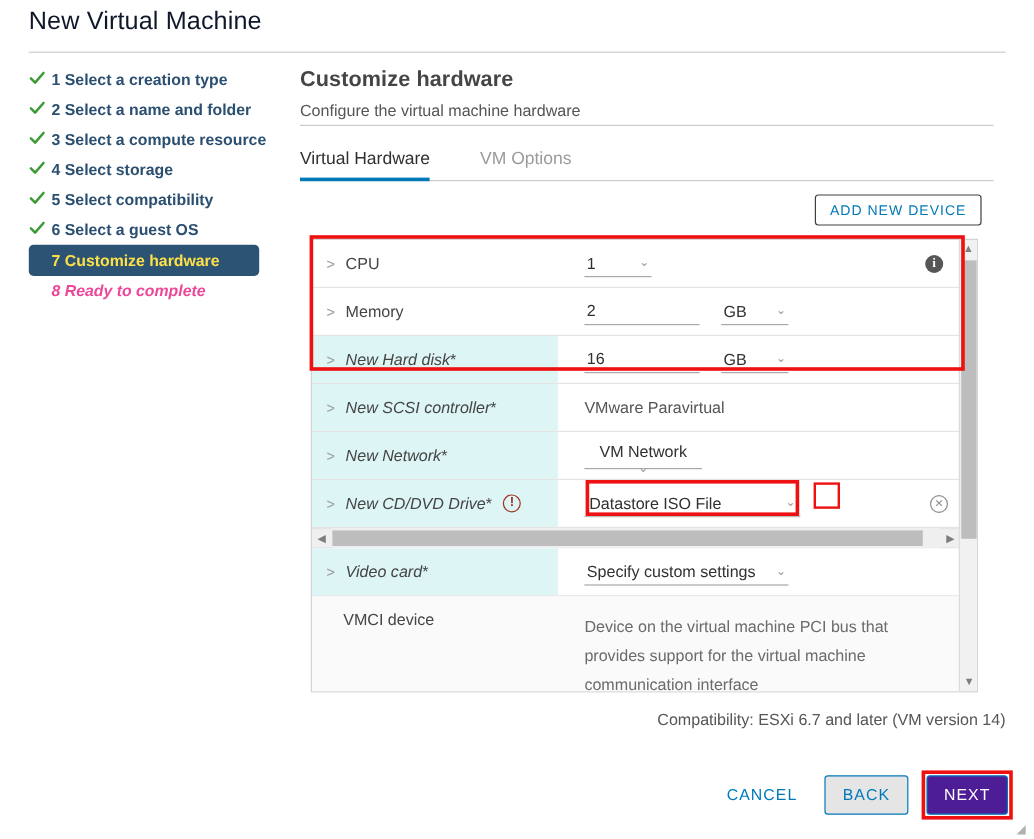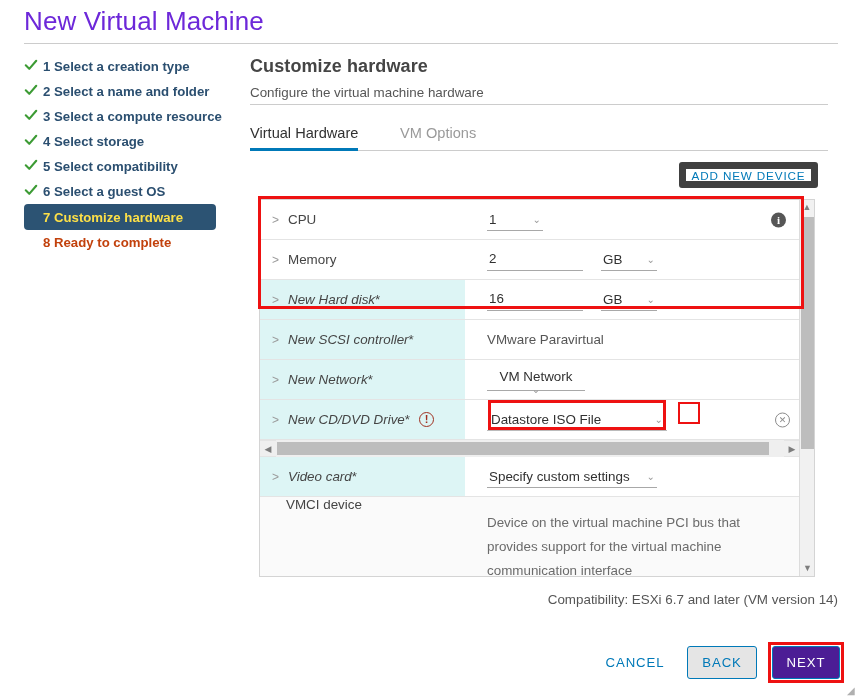--- a/index.html
+++ b/index.html
@@ -13,21 +13,21 @@
   }
   #wizard {
     position: relative;
     width: 862px; height: 699px;
     background: #fff;
   }
 
   
   .wiz-title {
     position: absolute; left: 24px; top: 6px;
-    font-size: 26px; font-weight: 400; color: #6d28d9;
+    font-size: 21px; font-weight: 400; color: #0f172a;
     letter-spacing: 0.1px;
   }
   .title-rule {
     position: absolute; left: 24px; top: 43px;
     width: 814px; height: 1px; background: #cccccc;
   }
 
   
   .steps {
     position: absolute; left: 24px; top: 54px;
@@ -52,22 +52,23 @@
   .step.active {
     background: #2c5373;
     color: #fde047;
     border-radius: 4px;
     padding-left: 19px;
     height: 26px;
     margin-left: 0px;
     width: 192px;
   }
   .step.pending {
-    color: #c2410c;
+    color: #ec4899;
     font-weight: bold;
+    font-style: italic;
   }
 
   
   .panel { position: absolute; left: 250px; top: 56px; width: 588px; }
 
   .panel-h1 {
     font-size: 18px; font-weight: bold; color: #454545;
     margin: 0 0 8px 0; letter-spacing: .1px;
   }
   .panel-h2 {
@@ -91,21 +92,21 @@
     color: #9a9a9a; cursor: pointer;
   }
   .tab.sel { color: #313131; border-bottom: 3px solid #0079b8; }
   .tab-vh { left: 0px; }
   .tab-vo { left: 150px; }
 
   
   .btn-add {
     position: absolute; left: 679px; top: 162px;
     width: 139px; height: 26px;
-    border: 7px solid #404040; border-radius: 3px;
+    border: 1px solid #404040; border-radius: 3px;
     background: #fff; color: #0079b8;
     font-size: 11.7px; letter-spacing: .85px;
     font-family: "Liberation Sans", sans-serif;
     cursor: pointer;
     display: flex; align-items: center; justify-content: center;
   }
 
   
   .table-wrap {
     position: absolute; left: 259px; top: 199px;
@@ -207,21 +208,21 @@
     height: 17px; background: #efefef;
     border-bottom: 1px solid #e4e4e4;
     border-top: 1px solid #e4e4e4;
   }
   .hs-arrow { width: 16px; text-align: center; color: #7d7d7d; font-size: 9px; }
   .hs-track { flex: 1 1 auto; height: 17px; position: relative; background: #efefef; }
   .hs-thumb { position: absolute; left: 1px; top: 2px; width: 492px; height: 13px; background: #bdbdbd; }
 
   
   .drow.tall { height: 86px; align-items: flex-start; }
-  .drow.tall .dlabel { height: 86px; align-items: flex-start; }
+  .drow.tall .dlabel { height: 86px; align-items: flex-start; padding-top: 12px; }
   .drow.tall .dvalue { height: 86px; align-items: flex-end; padding-top: 10px; }
   .vmci-desc { line-height: 24px; color: #6b6b6b; font-size: 13.4px; width: 290px; }
 
   
   .vscroll {
     position: absolute; right: 0px; top: 0px;
     width: 15px; height: 376px; background: #f1f1f1;
     border-left: 1px solid #dcdcdc;
   }
   .vs-arrow { height: 15px; text-align: center; color: #7d7d7d; font-size: 9px; line-height: 15px; }

